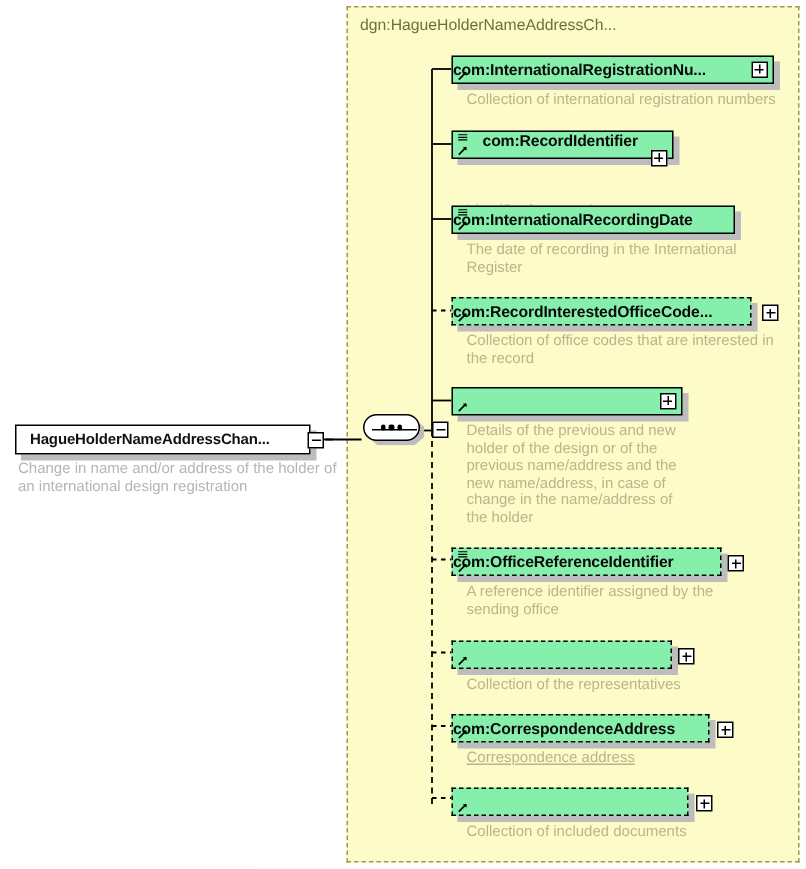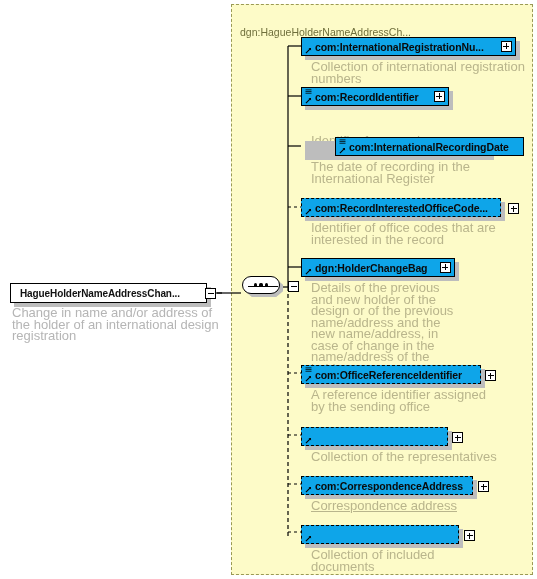--- a/index.html
+++ b/index.html
@@ -26,42 +26,40 @@
     border: 1px dashed #9a9a55;
     box-sizing: border-box;
   }
   #group-title {
     position: absolute;
     left: 240px;
     top: 11px;
     font-size: 10.5px;
     color: #6f6f3c;
     white-space: nowrap;
-    margin-top: 15px;
   }
 
   
   #wires {
     position: absolute;
     left: 0; top: 0;
     width: 537px;
     height: 579px;
     pointer-events: none;
   }
 
   
   .node {
     position: absolute;
     height: 19px;
     box-sizing: border-box;
-    background: #0ea5e9;
+    background: #86efac;
     border: 1.4px solid #000000;
     display: flex;
     align-items: center;
-    padding-left: 13px;
     padding-right: 3px;
     white-space: nowrap;
   }
   .node.optional { border-style: dashed; border-width: 1.3px; }
   .node-shadow {
     position: absolute;
     background: #bdbdbd;
     height: 19px;
     z-index: 0;
   }
@@ -124,21 +122,21 @@
     content: "";
     position: absolute;
     background: #000;
   }
   .inline-expander::before { left: 1.3px; top: 3.6px; width: 6.2px; height: 1.2px; }
   .inline-expander.plus::after { left: 3.6px; top: 1.3px; width: 1.2px; height: 6.2px; }
 
   
   .annot {
     position: absolute;
-    font-size: 13px;
+    font-size: 10px;
     color: #b9b58c;
     line-height: 11.5px;
     white-space: pre-line;
   }
   .annot.root-annot { color: #b5b5b5; }
 
   
   #root-node {
     position: absolute;
     left: 10px;
@@ -259,64 +257,63 @@
   <svg class="arrow-icon" viewBox="0 0 8 8">
     <path d="M1 7 L6.5 1.5" stroke="#000" stroke-width="1.3"></path>
     <path d="M6.8 1.2 L7 4 L4 1.4 Z" fill="#000"></path>
   </svg>
   <span class="node-label">com:InternationalRegistrationNu...</span>
   <span class="inline-expander plus" style="margin-left:auto;"></span>
 </div>
 <div class="annot" style="left:311px; top:61px; width:215px;">Collection of international registration numbers</div>
 
 <div class="node-shadow" style="left:305px; top:91px; width:148px;"></div>
-<div class="node" style="left:301px; top:87px; width:148px;">
+<div class="node" style="left:301px; top:87px; width:148px;flex-direction:column;">
   <svg class="lines-icon" viewBox="0 0 8 7">
     <path d="M0.5 1 H7.5 M0.5 3 H7.5 M0.5 5 H7.5" stroke="#000" stroke-width="0.9"></path>
   </svg>
   <svg class="arrow-icon" viewBox="0 0 8 8">
     <path d="M1 7 L6.5 1.5" stroke="#000" stroke-width="1.3"></path>
     <path d="M6.8 1.2 L7 4 L4 1.4 Z" fill="#000"></path>
   </svg>
   <span class="node-label">com:RecordIdentifier</span>
   <span class="inline-expander plus" style="margin-left:auto;"></span>
 </div>
 <div class="annot" style="left:311px; top:111px; width:215px;margin-top:24px;">Identifier for record</div>
 
 <div class="node-shadow" style="left:305px; top:141px; width:189px;"></div>
-<div class="node" style="left:301px; top:137px; width:189px;margin-left:34px;">
+<div class="node" style="left:301px; top:137px; width:189px;">
   <svg class="lines-icon" viewBox="0 0 8 7">
     <path d="M0.5 1 H7.5 M0.5 3 H7.5 M0.5 5 H7.5" stroke="#000" stroke-width="0.9"></path>
   </svg>
   <svg class="arrow-icon" viewBox="0 0 8 8">
     <path d="M1 7 L6.5 1.5" stroke="#000" stroke-width="1.3"></path>
     <path d="M6.8 1.2 L7 4 L4 1.4 Z" fill="#000"></path>
   </svg>
   <span class="node-label">com:InternationalRecordingDate</span>
 </div>
 <div class="annot" style="left:311px; top:161px; width:200px;">The date of recording in the International Register</div>
 
 <div class="node-shadow" style="left:305px; top:202px; width:200px;"></div>
 <div class="node optional" style="left:301px; top:198px; width:200px;">
   <svg class="arrow-icon" viewBox="0 0 8 8">
     <path d="M1 7 L6.5 1.5" stroke="#000" stroke-width="1.3"></path>
     <path d="M6.8 1.2 L7 4 L4 1.4 Z" fill="#000"></path>
   </svg>
   <span class="node-label">com:RecordInterestedOfficeCode...</span>
 </div>
 <div class="expander plus" style="left:508px; top:203px;"></div>
-<div class="annot" style="left:311px; top:222px; width:205px;">Identifier of office codes that are  interested in the record</div>
+<div class="annot" style="left:311px; top:222px; width:205px;">Collection of office codes that are  interested in the record</div>
 
 <div class="node-shadow" style="left:305px; top:262px; width:154px;"></div>
 <div class="node" style="left:301px; top:258px; width:154px;">
   <svg class="arrow-icon" viewBox="0 0 8 8">
     <path d="M1 7 L6.5 1.5" stroke="#000" stroke-width="1.3"></path>
     <path d="M6.8 1.2 L7 4 L4 1.4 Z" fill="#000"></path>
   </svg>
-  <span class="node-label">dgn:HolderChangeBag</span>
   <span class="inline-expander plus" style="margin-left:auto;"></span>
 </div>
 <div class="annot" style="left:311px; top:282px; width:150px;">Details of the previous and new holder of the design or of the previous name/address and the new name/address, in case of change in the name/address of the holder</div>
 
 <div class="node-shadow" style="left:305px; top:369px; width:180px;"></div>
 <div class="node optional" style="left:301px; top:365px; width:180px;">
   <svg class="lines-icon" viewBox="0 0 8 7">
     <path d="M0.5 1 H7.5 M0.5 3 H7.5 M0.5 5 H7.5" stroke="#000" stroke-width="0.9"></path>
   </svg>
   <svg class="arrow-icon" viewBox="0 0 8 8">

